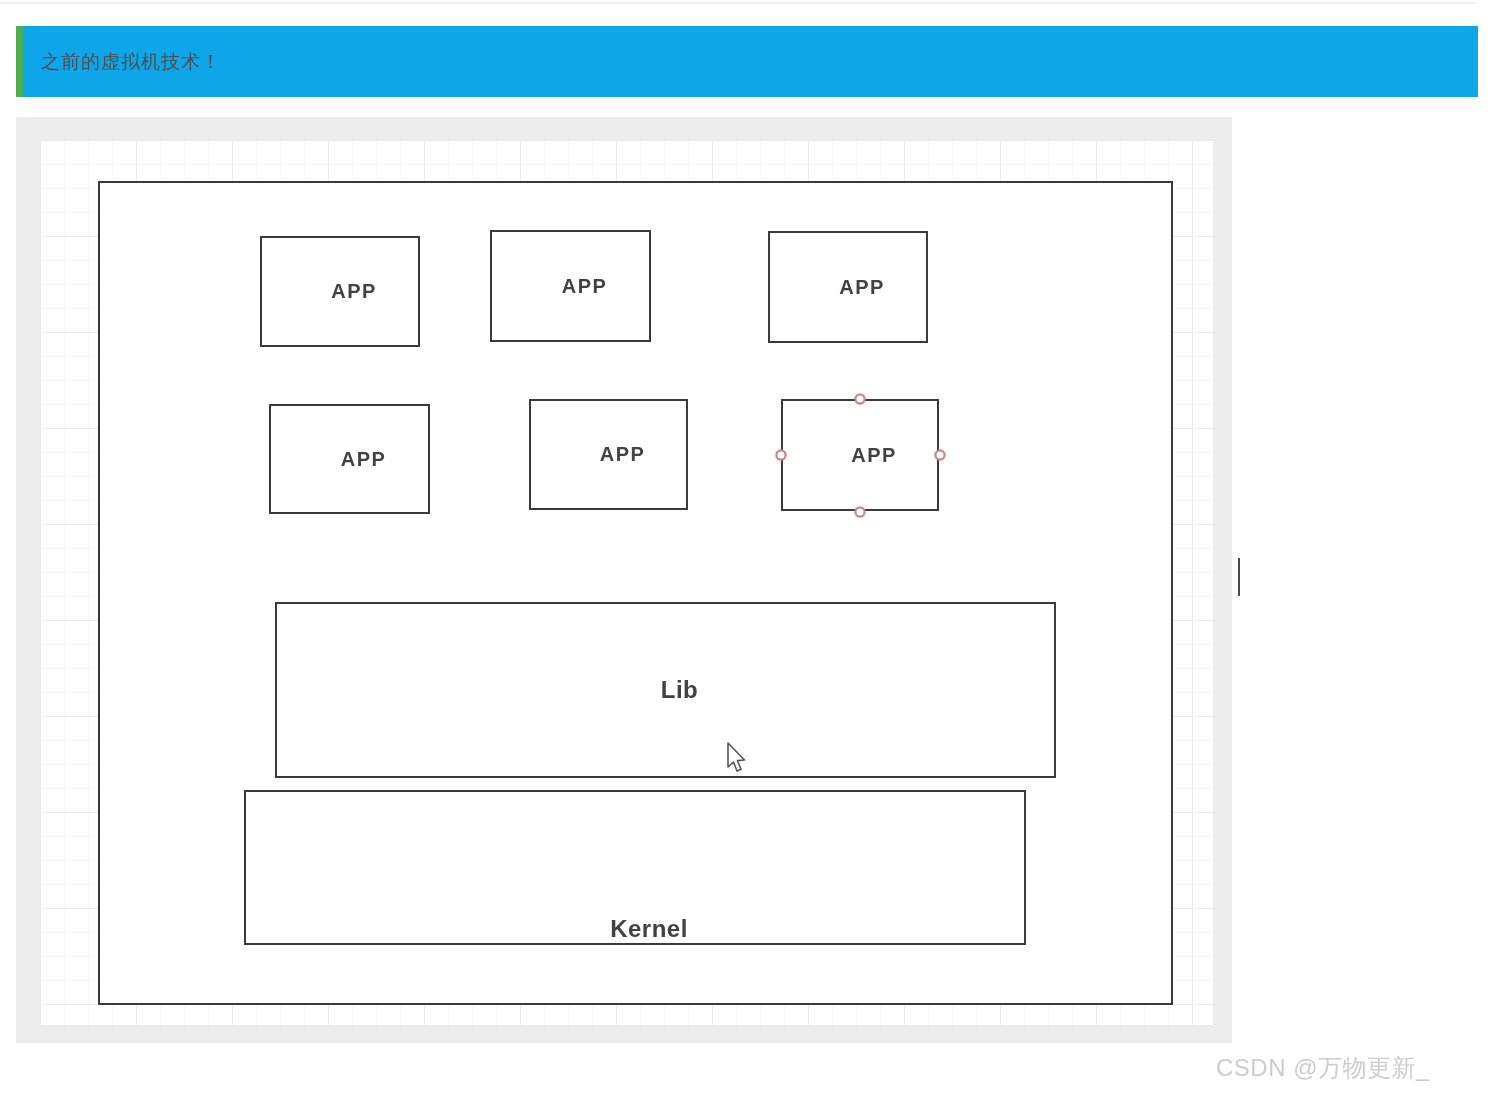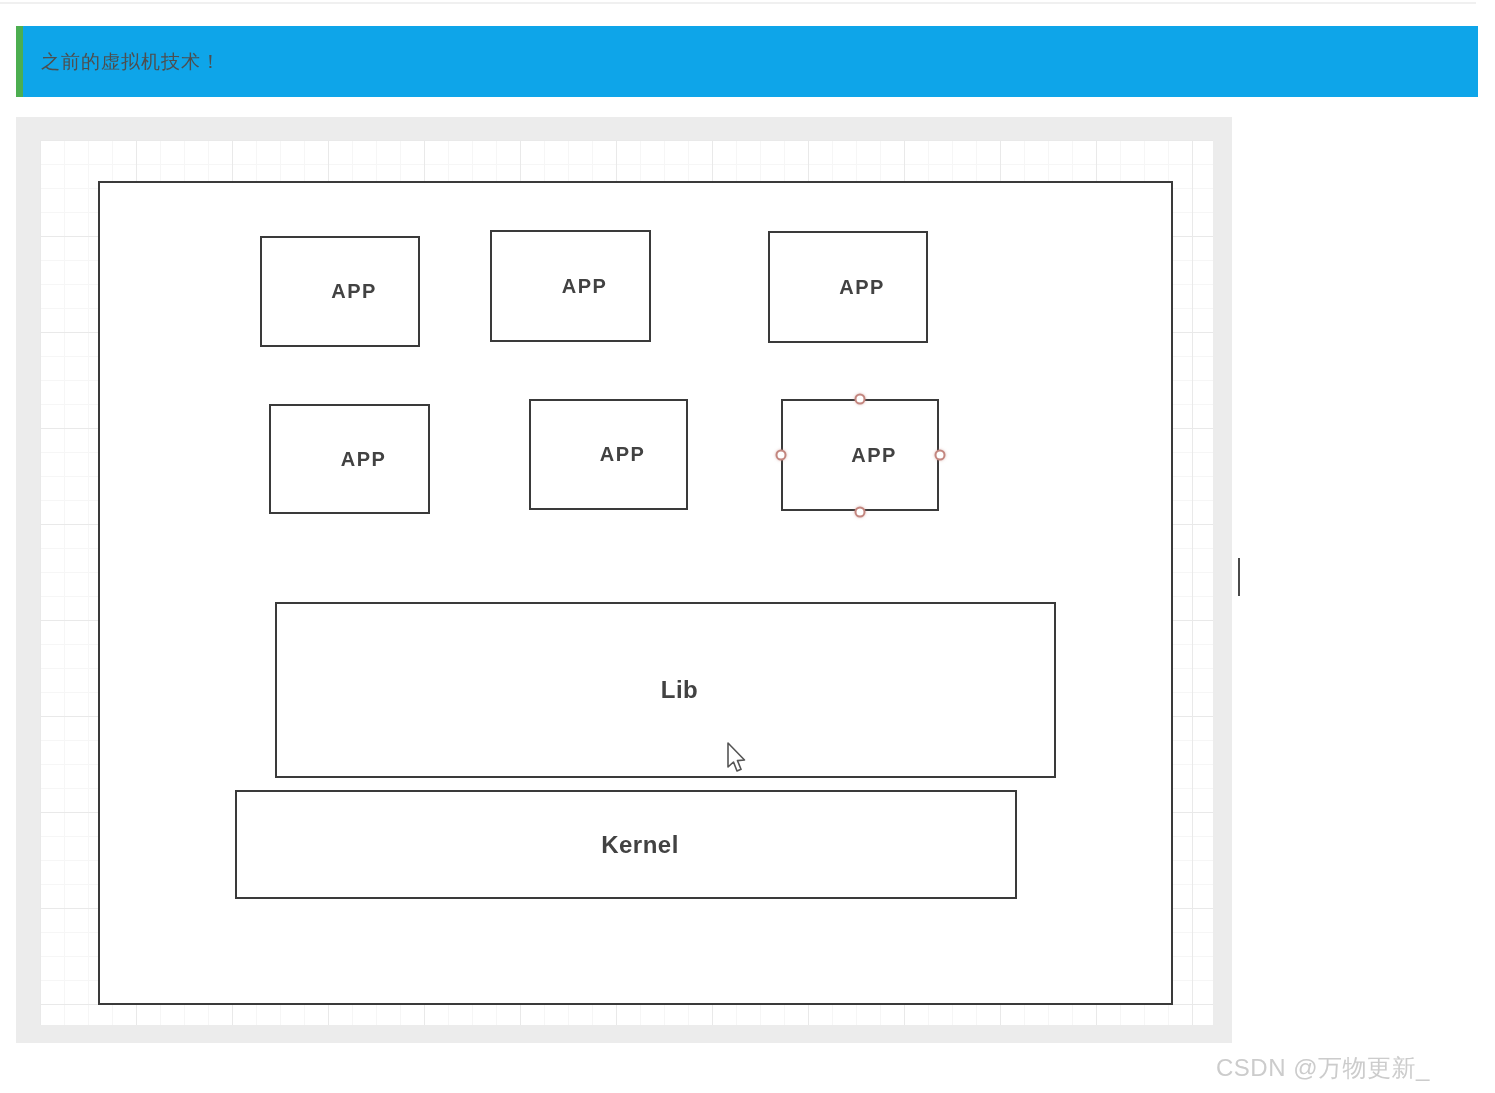--- a/index.html
+++ b/index.html
@@ -65,21 +65,21 @@
   .app-label { font-size: 20px; letter-spacing: 1.5px; }
   .layer-label { font-size: 24px; letter-spacing: 0.5px; }
 
   .app-1 { left: 260px; top: 236px; width: 160px; height: 111px; }
   .app-2 { left: 490px; top: 230px; width: 161px; height: 112px; }
   .app-3 { left: 768px; top: 231px; width: 160px; height: 112px; }
   .app-4 { left: 269px; top: 404px; width: 161px; height: 110px; }
   .app-5 { left: 529px; top: 399px; width: 159px; height: 111px; }
   .app-6 { left: 781px; top: 399px; width: 158px; height: 112px; }
   .lib-box    { left: 251px; top: 602px; width: 781px; height: 176px; margin-left: 24px; }
-  .kernel-box { left: 235px; top: 790px; width: 782px; height: 109px; }
+  .kernel-box { left: 244px; top: 790px; width: 782px; height: 155px; align-items: flex-end; }
 
   
   .handle {
     position: absolute;
     width: 11px; height: 11px;
     background: #ffffff;
     border: 2px solid #c3867f;
     border-radius: 50%;
     box-shadow: 0 0 3px rgba(195,134,127,0.55);
   }

